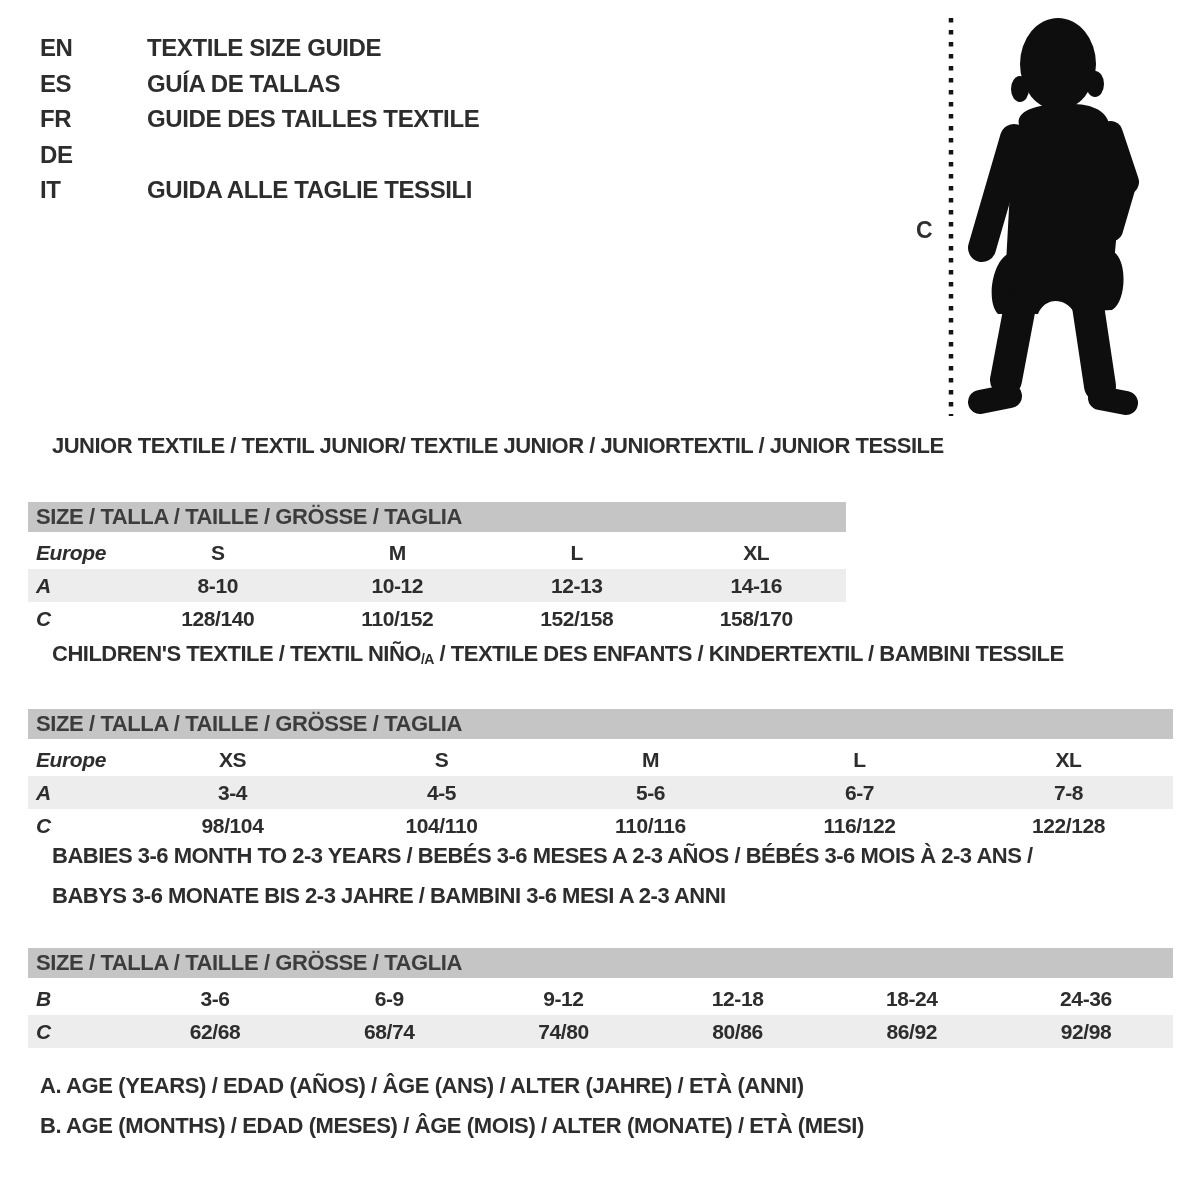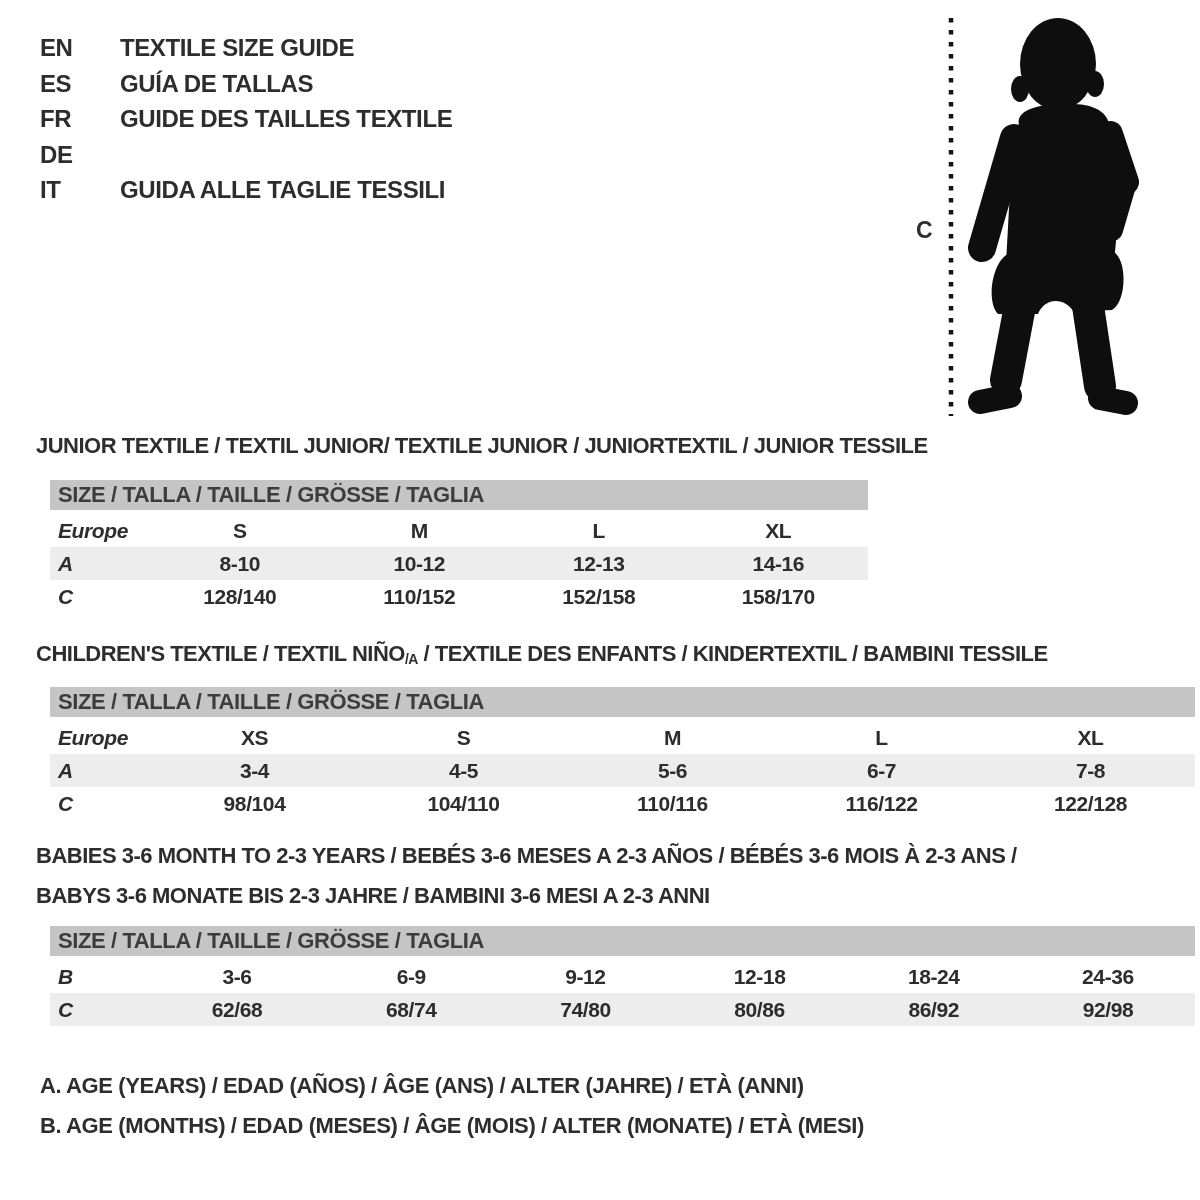--- a/index.html
+++ b/index.html
@@ -9,34 +9,34 @@
     width:1200px; height:1200px;
     font-family:"Liberation Sans", sans-serif;
     font-weight:bold;
     color:#2d2d2d;
     overflow:hidden;
     letter-spacing:-0.4px;
   }
 
   
   .lang-block { position:absolute; left:40px; top:30px; }
-  .lang-row { display:flex; line-height:35.5px; font-size:24px; }
+  .lang-row { display:flex; line-height:35.5px; font-size:24px;gap:27px; }
   .lang-code { width:80px; }
   .lang-label { white-space:nowrap; }
 
   
   .c-label { position:absolute; left:916px; top:217px; font-size:23px; }
   .dash-line { position:absolute; left:948px; top:18px; }
   .baby-svg { position:absolute; left:962px; top:10px; }
 
   
-  .section-title { position:absolute; left:36px; font-size:22px; letter-spacing:-0.5px; white-space:nowrap; }
+  .section-title { position:absolute; left:52px; font-size:22px; letter-spacing:-0.5px; white-space:nowrap; }
   .section-title .sub { font-size:14px; vertical-align:-3px; }
 
-  .size-table { position:absolute; left:50px; }
+  .size-table { position:absolute; left:28px;margin-top:22px; }
   .st-header {
     height:30px; background:#c5c5c5; color:#3c3c3c;
     display:flex; align-items:center; padding-left:8px;
     font-size:22px; margin-bottom:4px;
   }
   .st-row { height:33px; display:flex; align-items:center; font-size:21px; }
   .st-row.shaded { background:#ededed; }
   .st-label { width:100px; padding-left:8px; flex:none;font-style:italic; }
   .st-cell { flex:1; text-align:center; }
 

